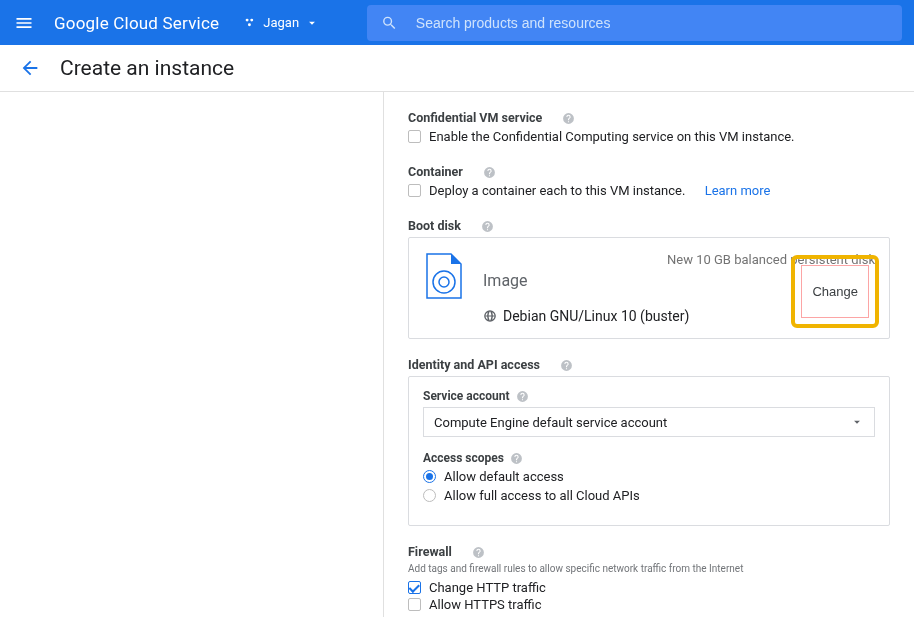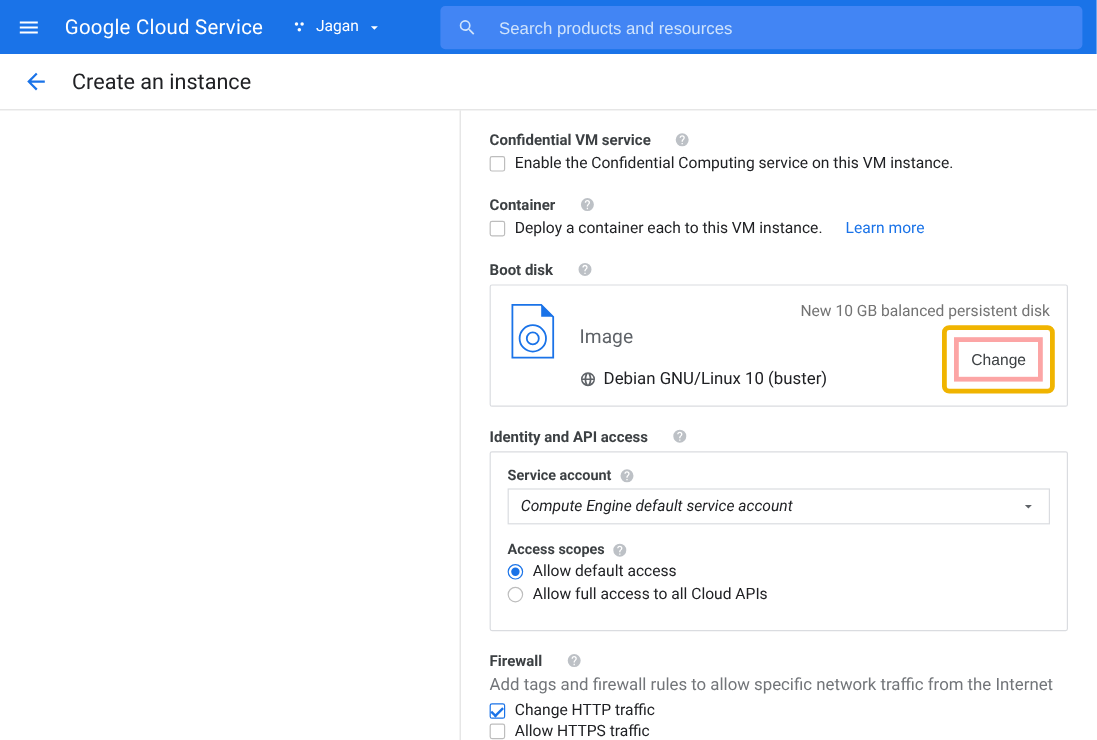--- a/index.html
+++ b/index.html
@@ -11,53 +11,53 @@
 .project-selector { display: flex; align-items: center; cursor: pointer; gap: 6px; }
 .project-selector svg { fill: #fff; }
 .proj-dots { display: inline-flex; }
 .search-wrap { flex: 1; margin-left: 48px; background: #4285f4; border-radius: 4px; height: 36px; display: flex; align-items: center; padding: 0 14px; gap: 18px; }
 .search-wrap svg { fill: #cfe3fc; }
 .search-wrap input { background: transparent; border: none; outline: none; color: #fff; font-size: 14px; width: 100%; }
 .search-wrap input::placeholder { color: #cfe3fc; }
 .subheader { height: 47px; border-bottom: 1px solid #e0e0e0; display: flex; align-items: center; padding: 0 18px; gap: 18px; }
 .back-arrow { width: 24px; height: 24px; cursor: pointer; display: flex; align-items: center; justify-content: center; }
 .back-arrow svg { fill: #1a73e8; }
-.page-title { font-size: 18px; color: #202124; }
+.page-title { font-size: 21px; color: #202124; }
 .main { display: flex; }
 .left-pane { width: 384px; border-right: 1px solid #e0e0e0; min-height: 525px; }
 .right-pane { flex: 1; padding: 18px 24px 24px 24px; }
-.section-label { font-size: 12.5px; font-weight: 700; color: #3c4043; display: flex; align-items: flex-start; gap: 20px; margin-bottom: 4px; }
+.section-label { font-size: 12.5px; font-weight: 700; color: #3c4043; display: flex; align-items: flex-end; gap: 20px; margin-bottom: 4px; }
 .help-icon { display: inline-flex; }
 .help-icon svg { fill: #bdc1c6; }
 .checkbox-row { display: flex; align-items: center; gap: 8px; font-size: 13px; margin-bottom: 2px; text-align: right; }
 .checkbox { width: 13px; height: 13px; border: 1.5px solid #bdbdbd; border-radius: 2px; display: inline-flex; align-items: center; justify-content: center; cursor: pointer; flex-shrink: 0; }
 .checkbox.checked { border-color: #1a73e8; background: #fff; }
 .checkbox.checked::after { content: ""; width: 8px; height: 4px; border-left: 2px solid #1a73e8; border-bottom: 2px solid #1a73e8; transform: rotate(-45deg) translate(0px,-1px); }
 .link { color: #1a73e8; cursor: pointer; }
 .gap { height: 18px; }
 .card { border: 1px solid #dadce0; border-radius: 2px; padding: 14px; position: relative; }
 .bootdisk-body { display: flex; gap: 18px; align-items: flex-start; }
 .disk-icon { width: 42px; height: 48px; }
 .disk-icon svg { display:block; }
 .bootdisk-info { flex: 1; }
 .bd-title { font-size: 13px; color: #737373; margin-bottom: 4px; text-align: right; }
 .bd-sub { font-size: 16px; color: #5f6368; margin-bottom: 18px; }
 .bd-os { font-size: 14px; color: #202124; display: flex; align-items: center; gap: 6px; }
 .bd-os svg { fill: #5f6368; }
 .change-wrap { position: absolute; right: 10px; bottom: 10px; padding: 6px; border: 4px solid #f0b400; border-radius: 6px; }
-.change-btn { border: 4px solid #fca5a5; background: #fff; font-size: 13px; padding: 7px 10px; cursor: pointer; color: #3c4043; }
+.change-btn { border: 1px solid #fca5a5; background: #fff; font-size: 13px; padding: 18px 10px; cursor: pointer; color: #3c4043; }
 .subcard { border: 1px solid #dadce0; border-radius: 2px; padding: 12px 14px 18px; }
 .inner-label { font-size: 12px; font-weight: 700; color: #3c4043; display: flex; align-items: center; gap: 6px; margin-bottom: 4px; }
-.select { border: 1px solid #dadce0; height: 30px; display: flex; align-items: center; justify-content: space-between; padding: 0 10px; font-size: 13px; cursor: pointer; margin-bottom: 14px; font-style: italic; }
+.select { border: 1px solid #dadce0; height: 30px; display: flex; align-items: center; justify-content: space-between; padding: 0 10px; font-size: 13px; cursor: pointer; margin-bottom: 14px; }
 .select svg { fill: #5f6368; }
 .radio-row { display: flex; align-items: center; gap: 8px; font-size: 13px; margin-bottom: 4px; }
 .radio { width: 13px; height: 13px; border: 1.5px solid #bdbdbd; border-radius: 50%; cursor: pointer; display: inline-flex; align-items: center; justify-content: center; flex-shrink:0; }
 .radio.checked { border-color: #1a73e8; }
 .radio.checked::after { content: ""; width: 7px; height: 7px; background: #1a73e8; border-radius: 50%; }
-.helper-text { font-size: 14px; color: #727579; margin-bottom: 6px; }
+.helper-text { font-size: 10px; color: #727579; margin-bottom: 6px; }
 </style>
 </head>
 <body>
 
 <div class="header">
   <div class="menu-btn">
     <svg width="20" height="20" viewBox="0 0 24 24">
         <path d="M3 6h18v2H3zM3 11h18v2H3zM3 16h18v2H3z"></path>
       </svg>
   </div>

